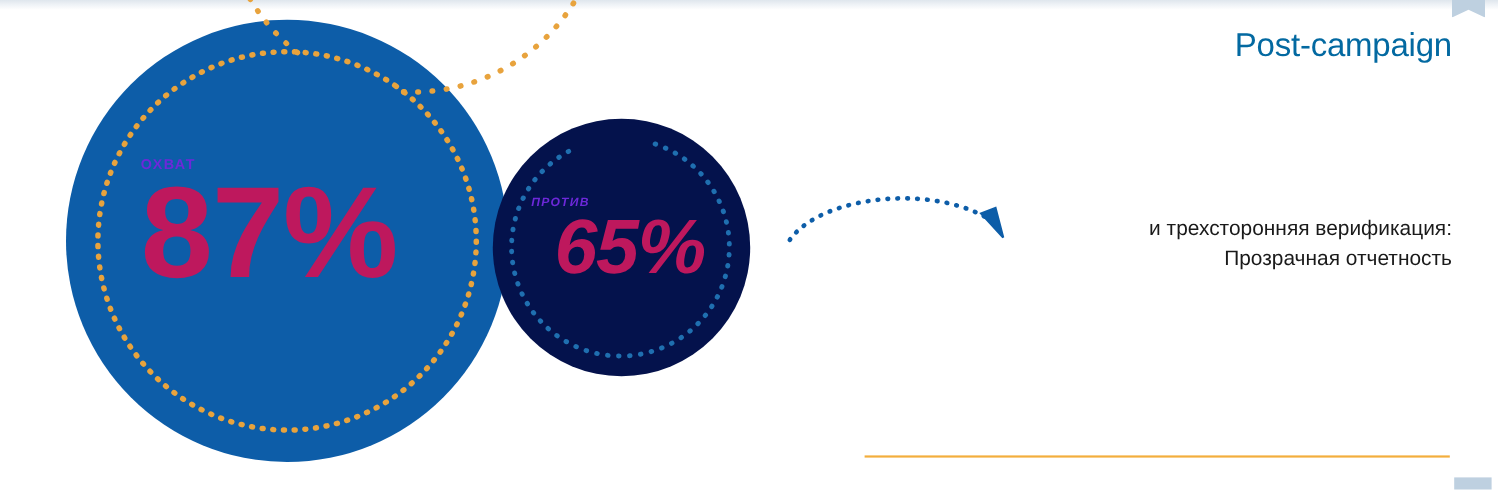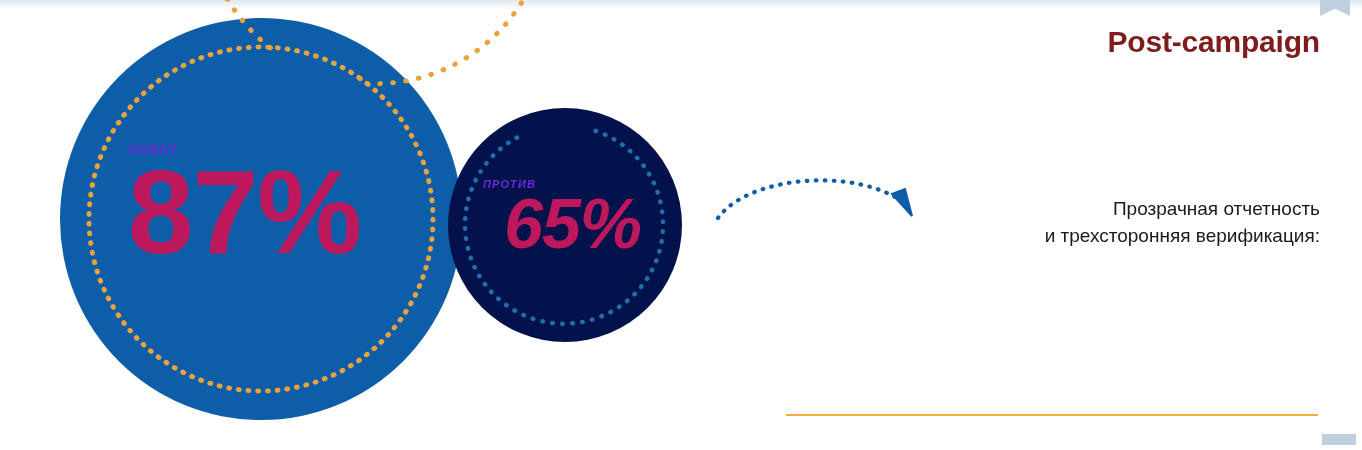--- a/index.html
+++ b/index.html
@@ -100,22 +100,22 @@
   .stat-against { left: 483px; top: 179px; font-style: italic; }
   .stat-against .stat-label { font-size: 11px; letter-spacing: 1.1px; }
   .stat-against .stat-value { font-size: 70px; margin-top: 6px; margin-left: 21px; }
 
   
   .headline {
     position: absolute;
     right: 42px;
     top: 25px;
     font-size: 30px;
-    font-weight: bold;
-    color: #7f1d1d;
+    font-weight: normal;
+    color: #0369a1;
     letter-spacing: -0.2px;
     white-space: nowrap;
     margin-left: 32px;
   }
 
   
   .callout {
     position: absolute;
     right: 42px;
     top: 196px;
@@ -181,19 +181,19 @@
   </div>
 
   <svg class="arrow-svg" viewBox="0 0 230 80">
     <path d="M 12 58 C 42 16, 150 6, 200 44" fill="none" stroke="#0d5da8" stroke-width="4.2" stroke-linecap="round" stroke-dasharray="0.6 8.4"></path>
     <path d="M 186 34 L 206 56 L 199 29 Z" fill="#0d5da8" stroke="#0d5da8" stroke-width="2" stroke-linejoin="miter"></path>
   </svg>
 
   <div class="headline">Post-campaign</div>
 
   <div class="callout">
+    <div>и трехсторонняя верификация:</div>
     <div>Прозрачная отчетность</div>
-    <div>и трехсторонняя верификация:</div>
   </div>
 
   <div class="rule"></div>
 
 </div>
 
 </body></html>

